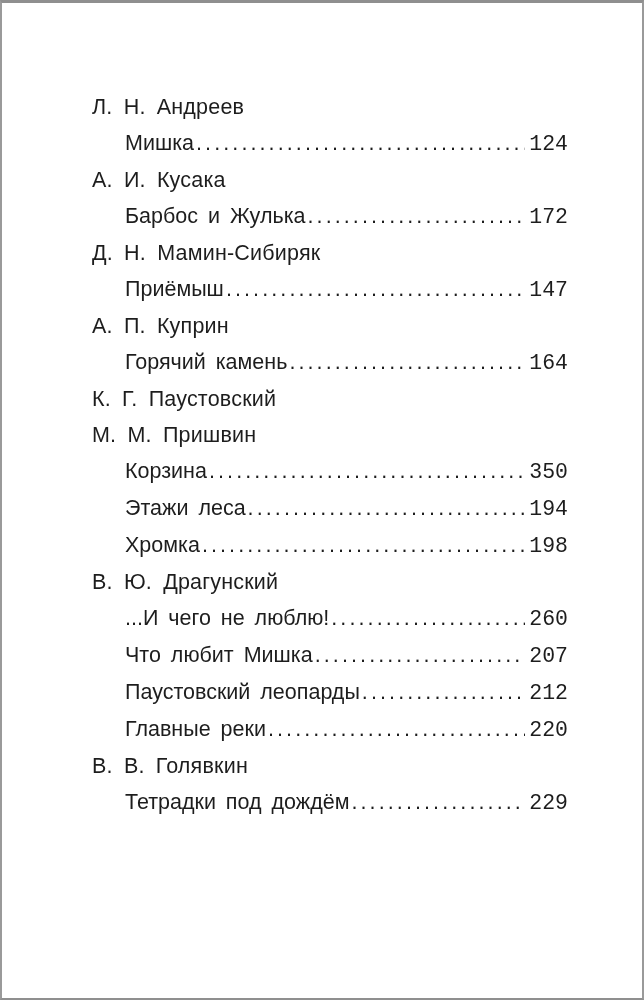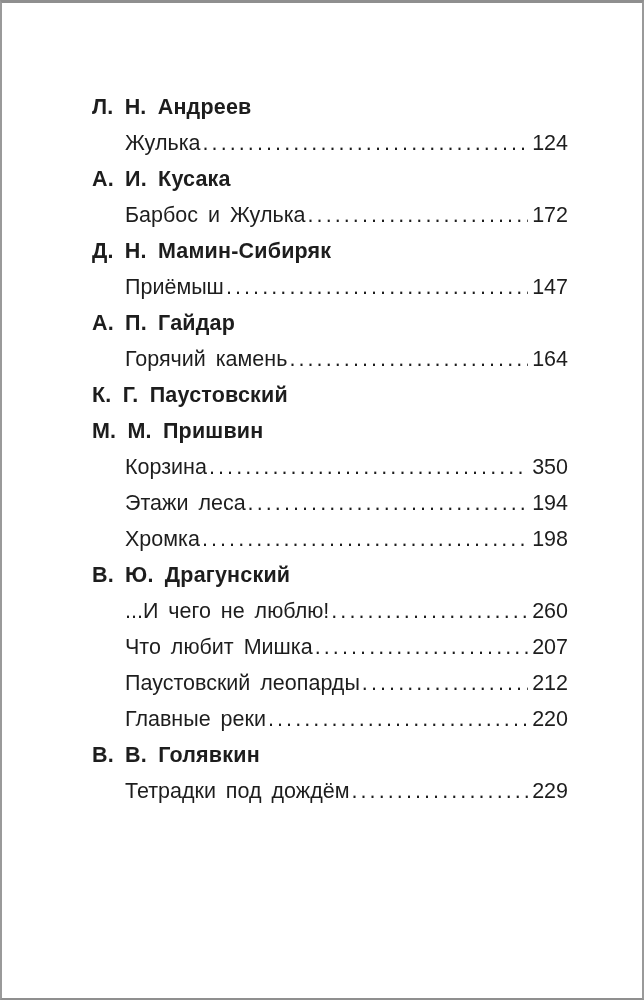--- a/index.html
+++ b/index.html
@@ -24,21 +24,21 @@
   .toc {
     position: absolute;
     top: 86px;
     left: 90px;
     right: 74px;
   }
   .author {
     margin: 0;
     font-size: 21.5px;
     line-height: 36px;
-    font-weight: bold;
+    font-weight: normal;
     letter-spacing: 0.2px;
     word-spacing: 5px;
     white-space: nowrap;
   }
   .entry {
     display: flex;
     align-items: baseline;
     margin-left: 33px;
     font-size: 21.5px;
     line-height: 36px;
@@ -57,50 +57,51 @@
     margin-left: 2px;
     min-width: 0;
   }
   .entry .leader::after {
     content: "........................................................................................................................";
   }
   .entry .page {
     flex: 0 0 auto;
     margin-left: 4px;
     text-align: center;
+    font-family: Liberation Mono, monospace;
   }
 </style>
 </head>
 <body>
 
 <div class="book-page">
   <div class="toc">
 
     <h2 class="author">Л. Н. Андреев</h2>
     <div class="entry">
-      <span class="title">Жулька</span>
+      <span class="title">Мишка</span>
       <span class="leader"></span>
       <span class="page">124</span>
     </div>
 
     <h2 class="author">А. И. Кусака</h2>
     <div class="entry">
       <span class="title">Барбос и Жулька</span>
       <span class="leader"></span>
       <span class="page">172</span>
     </div>
 
     <h2 class="author">Д. Н. Мамин-Сибиряк</h2>
     <div class="entry">
       <span class="title">Приёмыш</span>
       <span class="leader"></span>
       <span class="page">147</span>
     </div>
 
-    <h2 class="author">А. П. Гайдар</h2>
+    <h2 class="author">А. П. Куприн</h2>
     <div class="entry">
       <span class="title">Горячий камень</span>
       <span class="leader"></span>
       <span class="page">164</span>
     </div>
 
     <h2 class="author">К. Г. Паустовский</h2>
 
     <h2 class="author">М. М. Пришвин</h2>
     <div class="entry">

